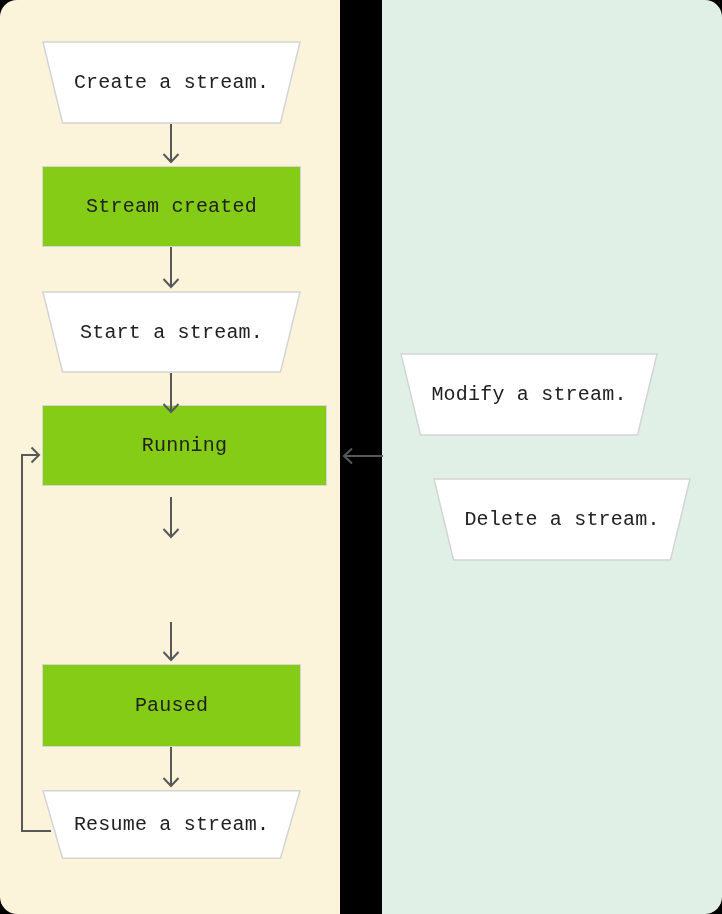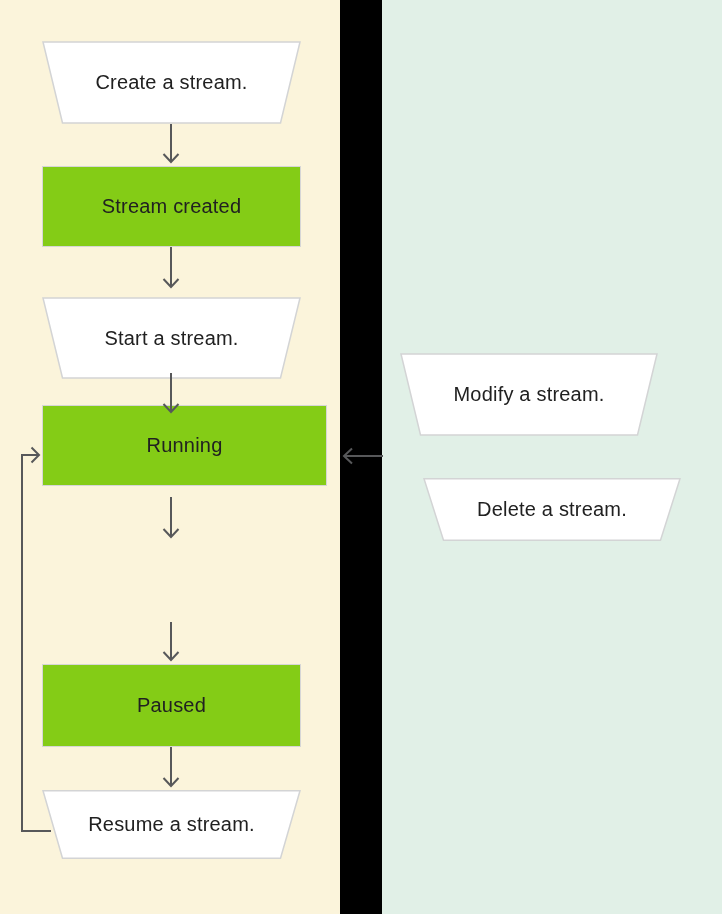--- a/index.html
+++ b/index.html
@@ -1,21 +1,22 @@
 <!DOCTYPE html>
 <html><head>
 <meta charset="utf-8">
 <style>
   html,body{margin:0;padding:0;background:#000;}
   .canvas{
     position:relative;
     width:722px;height:914px;
     overflow:hidden;
-    font-family:Liberation Sans, sans-serif;
+    font-family:Liberation Mono, monospace;
     background:#000;
+    border-radius:17px;
   }
   .panel{position:absolute;top:0;height:914px;}
   .panel-left{left:0;width:340px;background:#fbf4db;}
   .divider{position:absolute;top:0;left:340px;width:42px;height:914px;background:#000;}
   .panel-right{left:382px;width:340px;background:#e1f0e7;}
 
   .node{
     position:absolute;
     display:flex;align-items:center;justify-content:center;
     box-sizing:border-box;
@@ -55,21 +56,21 @@
     <svg class="shape-svg" viewBox="0 0 259 83" preserveAspectRatio="none">
       <polygon class="trap-fill" points="1,1 258,1 238.5,82 20.5,82" vector-effect="non-scaling-stroke"></polygon>
     </svg>
     <span class="label">Create a stream.</span>
   </div>
 
   <div class="node rect" style="left:42px;top:166px;width:259px;height:81px">
     <span class="label">Stream created</span>
   </div>
 
-  <div class="node trap" style="left:42px;top:297px;width:259px;height:82px">
+  <div class="node trap" style="left:42px;top:291px;width:259px;height:82px">
     <svg class="shape-svg" viewBox="0 0 259 83" preserveAspectRatio="none">
       <polygon class="trap-fill" points="1,1 258,1 238.5,82 20.5,82" vector-effect="non-scaling-stroke"></polygon>
     </svg>
     <span class="label">Start a stream.</span>
   </div>
 
   <div class="node rect" style="left:42px;top:405px;width:285px;height:81px">
     <span class="label">Running</span>
   </div>
 
@@ -85,21 +86,21 @@
     <span class="label">Resume a stream.</span>
   </div>
 
   <div class="node trap" style="left:400px;top:353px;width:258px;height:83px">
     <svg class="shape-svg" viewBox="0 0 258 83" preserveAspectRatio="none">
       <polygon class="trap-fill" points="1,1 257,1 237.5,82 20.5,82" vector-effect="non-scaling-stroke"></polygon>
     </svg>
     <span class="label">Modify a stream.</span>
   </div>
 
-  <div class="node trap" style="left:423px;top:478px;width:258px;height:63px">
+  <div class="node trap" style="left:433px;top:478px;width:258px;height:83px">
     <svg class="shape-svg" viewBox="0 0 258 83" preserveAspectRatio="none">
       <polygon class="trap-fill" points="1,1 257,1 237.5,82 20.5,82" vector-effect="non-scaling-stroke"></polygon>
     </svg>
     <span class="label">Delete a stream.</span>
   </div>
 
   <svg class="arrow" style="left:160px;top:124px" width="22" height="40">
     <line x1="11" y1="0" x2="11" y2="38"></line>
       <polyline points="3.5,30 11,38 18.5,30"></polyline>
   </svg>

